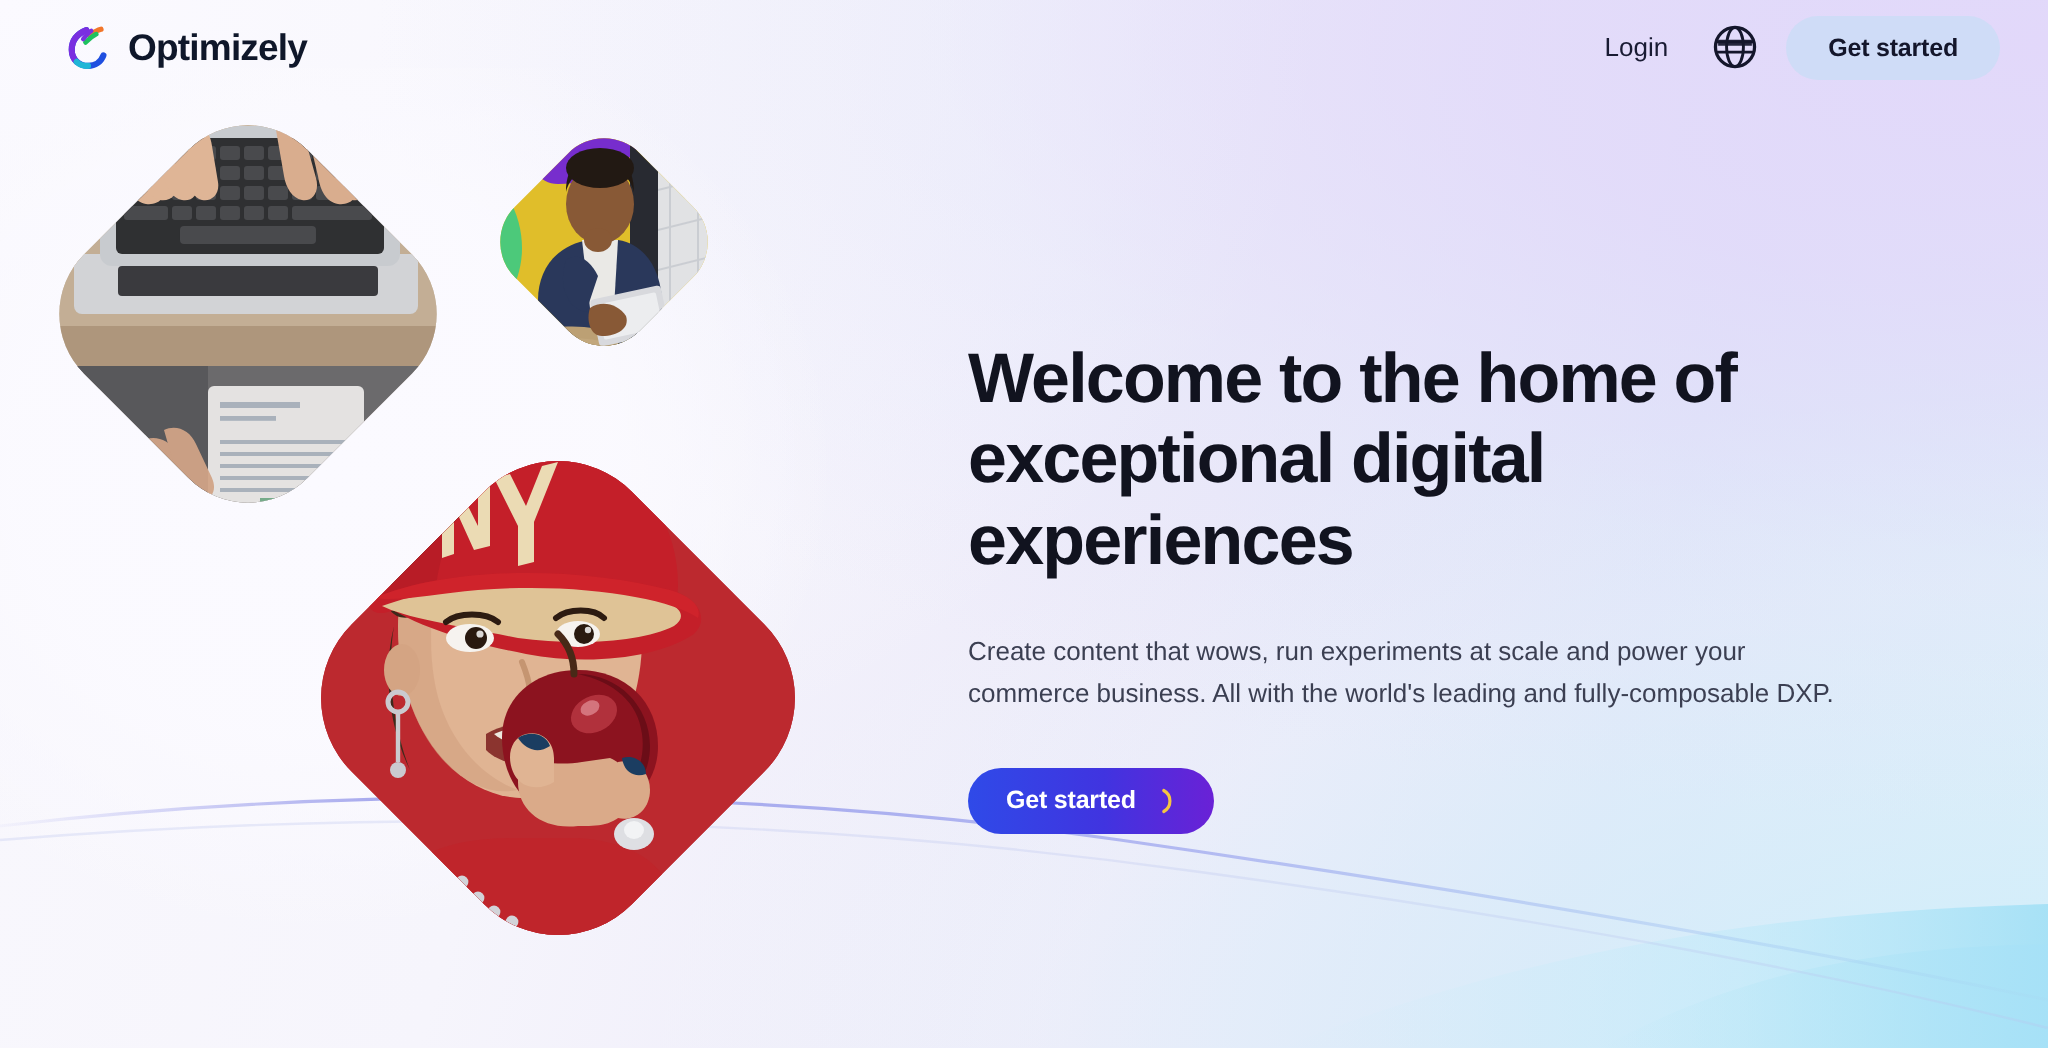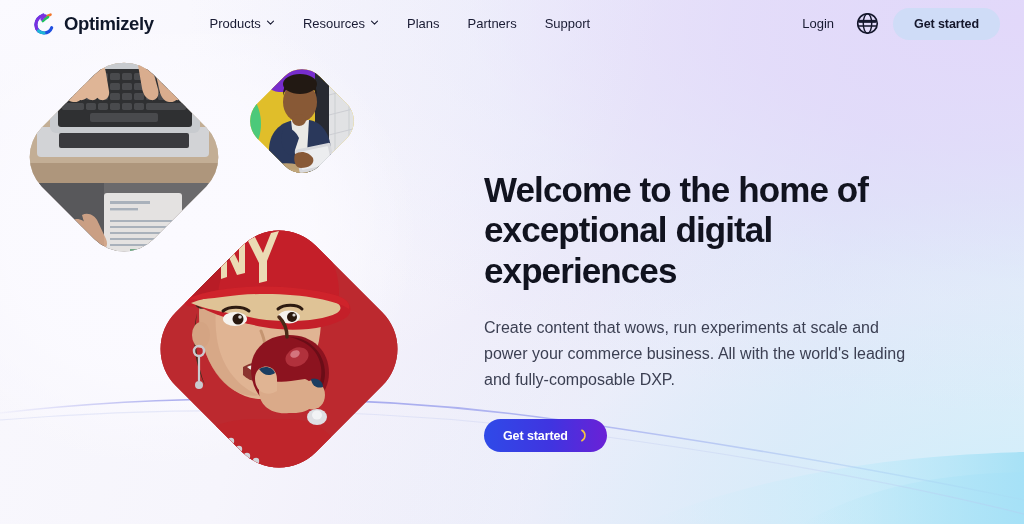--- a/index.html
+++ b/index.html
@@ -173,21 +173,21 @@
   .hero-title {
     font-size: 35px;
     line-height: 1.15;
     font-weight: bold;
     color: #11131f;
     letter-spacing: -0.9px;
     margin: 0;
   }
   .hero-sub {
     margin: 24px 0 0 0;
-    font-size: 16px;
+    font-size: 13px;
     line-height: 1.62;
     color: #3b3f52;
     width: 436px;
   }
   .hero-cta {
     margin-top: 27px;
     display: inline-flex;
     align-items: center;
     gap: 9px;
     background: linear-gradient(90deg, #2f4ae8 0%, #4034e0 55%, #6a21d6 100%);
@@ -245,43 +245,20 @@
         <path d="M30 10 C20 14 12 22 12 34 C12 46 21 54 32 54 C41 54 48 49 51 41" fill="none" stroke="#1f4fe0" stroke-width="7.5" stroke-linecap="round"></path>
         <path d="M30 10 C20 14 12 22 12 34 C12 40 14 45 18 49" fill="none" stroke="#7a2fe0" stroke-width="7.5" stroke-linecap="round"></path>
         <path d="M18 49 C21 52 26 54 32 54" fill="none" stroke="#1fb6d6" stroke-width="7.5" stroke-linecap="round"></path>
         <path d="M34 16 C40 12 44 10 48 9" fill="none" stroke="#f2762a" stroke-width="6.5" stroke-linecap="round"></path>
         <path d="M29 25 C34 20 38 17 42 15" fill="none" stroke="#1fc15f" stroke-width="6" stroke-linecap="round"></path>
         <path d="M26 21 C30 16 33 13 36 11" fill="none" stroke="#7a2fe0" stroke-width="5.5" stroke-linecap="round"></path>
       </svg>
       <span class="logo-text">Optimizely</span>
     </div>
 
-    <nav class="nav">
-      <div class="nav-item">
-        <span>Products</span>
-        <svg class="chev" viewBox="0 0 12 12">
-          <path d="M2 4.2 L6 8.2 L10 4.2" fill="none" stroke="#191b33" stroke-width="1.5" stroke-linecap="round" stroke-linejoin="round"></path>
-        </svg>
-      </div>
-      <div class="nav-item">
-        <span>Resources</span>
-        <svg class="chev" viewBox="0 0 12 12">
-          <path d="M2 4.2 L6 8.2 L10 4.2" fill="none" stroke="#191b33" stroke-width="1.5" stroke-linecap="round" stroke-linejoin="round"></path>
-        </svg>
-      </div>
-      <div class="nav-item">
-        <span>Plans</span>
-      </div>
-      <div class="nav-item">
-        <span>Partners</span>
-      </div>
-      <div class="nav-item">
-        <span>Support</span>
-      </div>
-    </nav>
 
     <div class="header-right">
       <span class="login-link">Login</span>
       <svg class="globe-btn" viewBox="0 0 24 24">
         <circle cx="12" cy="12" r="10.2" fill="none" stroke="#14162b" stroke-width="1.7"></circle>
         <ellipse cx="12" cy="12" rx="4.4" ry="10.2" fill="none" stroke="#14162b" stroke-width="1.5"></ellipse>
         <path d="M2.3 9.3 H21.7 M2.3 14.7 H21.7" stroke="#14162b" stroke-width="1.5" fill="none"></path>
         <path d="M3.2 8.2 H20.8 L20.8 11.4 H3.2 Z" fill="#14162b" opacity="0.92"></path>
       </svg>
       <button class="header-cta">Get started</button>

